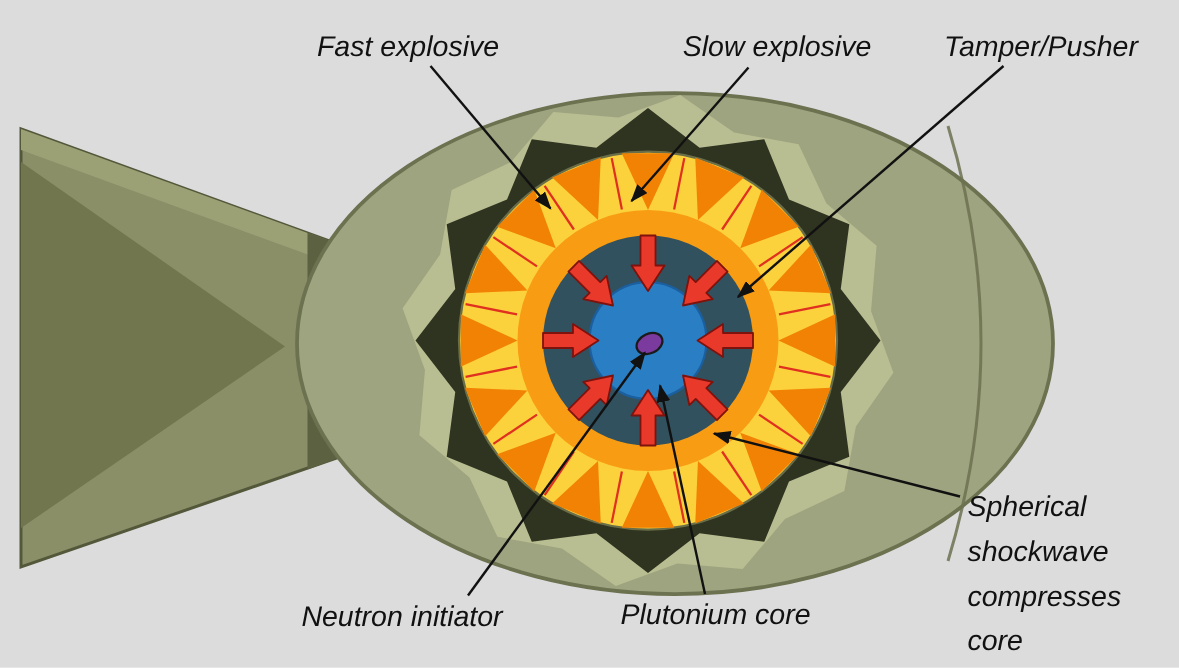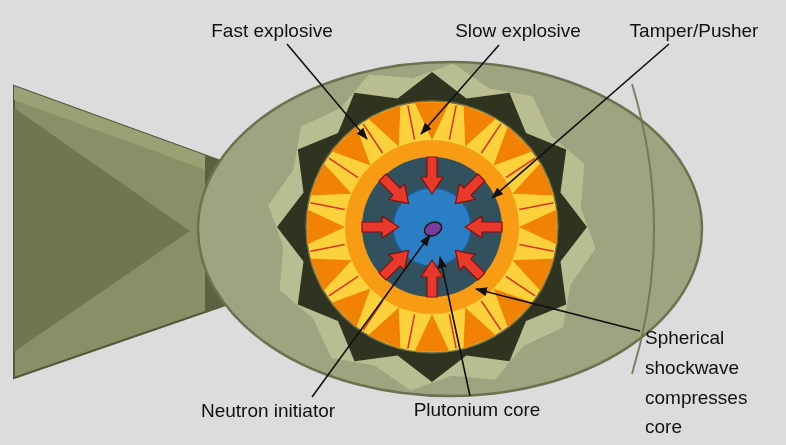--- a/index.html
+++ b/index.html
@@ -1,17 +1,17 @@
 <!DOCTYPE html>
 <html style="--bg: #dcdcdc; --body: #9ea47f; --bodyline: #6c7150; --tailmain: #8a8f68; --tailstroke: #54583a; --taillight: #9ba075; --taildark: #71764f; --tailedge: #5c6142; --cutlight: #b9bd92; --cutdark: #2f3420; --fast: #fcd23c; --lens: #f28204; --slow: #f89c14; --tamper: #31515e; --core: #2a7ec4; --initiator: #7a3a9e; --arrow: #e8392b; --arrowline: #7e120c; --divider: #e03020; --label: #111111;"><head>
 <meta charset="utf-8">
 <style>
   html,body{margin:0;padding:0;}
   body{width:786px;height:445px;overflow:hidden;font-family:"Liberation Sans","DejaVu Sans",sans-serif;}
-  .stage{width:786px;height:445px;background:var(--bg);position:relative;}
+  .stage{width:786px;height:445px;background:var(--bg);position:relative;font-style:italic;}
   svg{display:block;}
   .bgfill{fill:var(--bg);}
   .body{fill:var(--body);stroke:var(--bodyline);stroke-width:2.5;}
   .seam{fill:none;stroke:var(--bodyline);stroke-width:2;opacity:.85;}
   .tailmain{fill:var(--tailmain);stroke:var(--tailstroke);stroke-width:2;}
   .taillight{fill:var(--taillight);}
   .taildark{fill:var(--taildark);}
   .tailedge{fill:var(--tailedge);}
   .cutlight{fill:var(--cutlight);}
   .cutdark{fill:var(--cutdark);}

